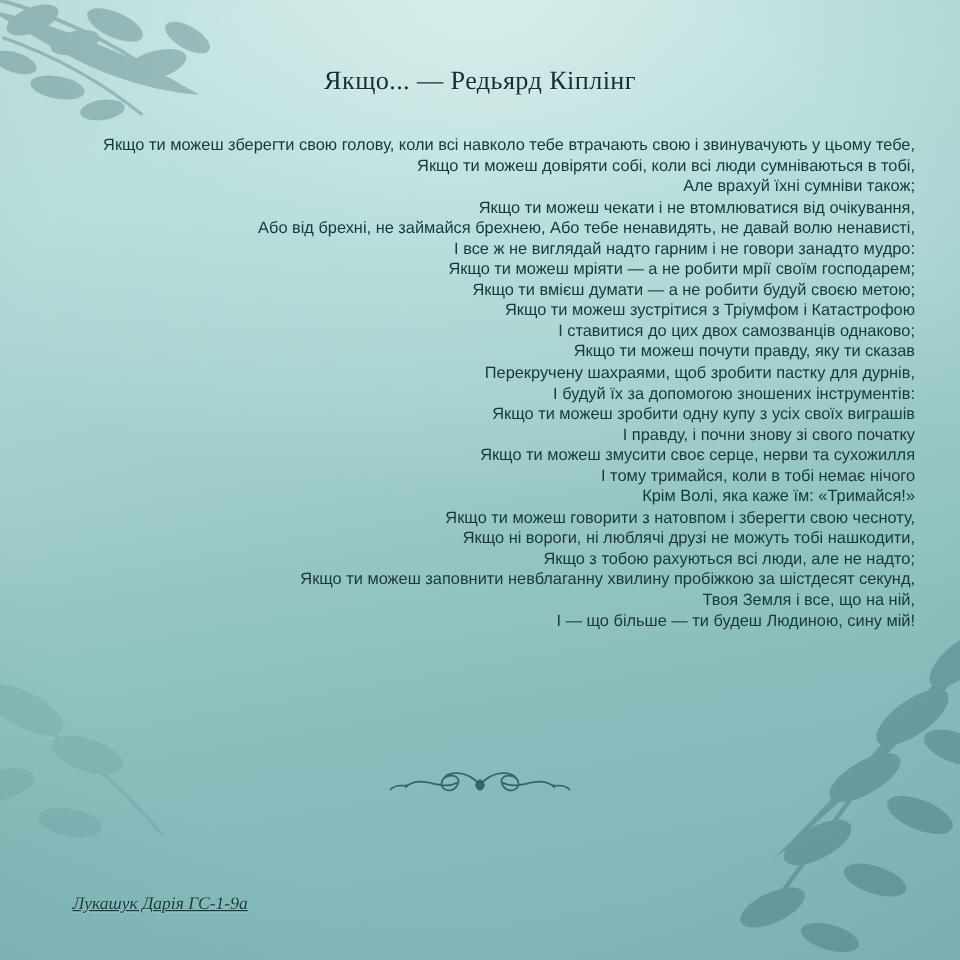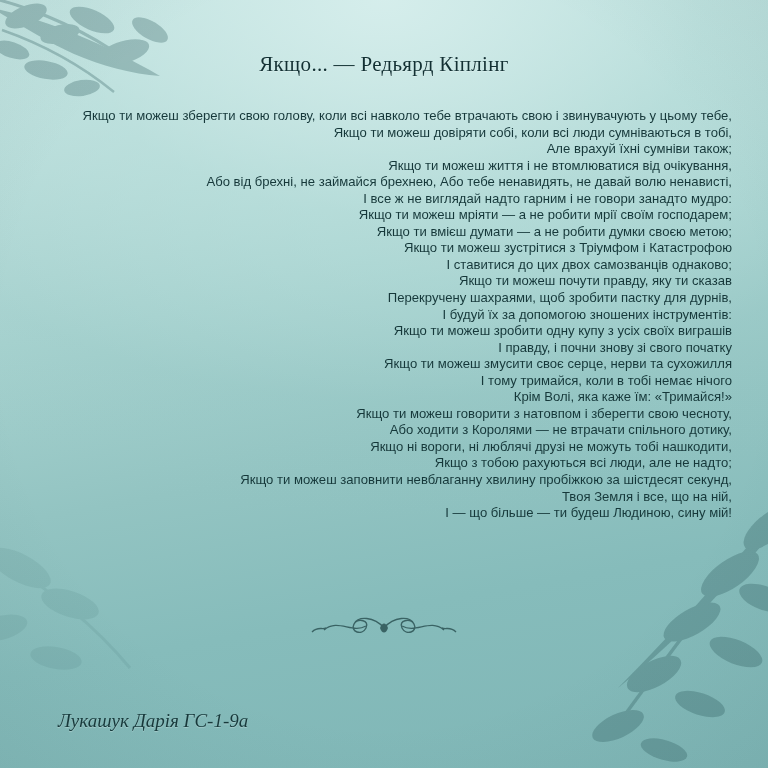--- a/index.html
+++ b/index.html
@@ -80,25 +80,26 @@
     text-align: center;
     color: #24494b;
     opacity: 0.85;
   }
   .ornament svg { display: inline-block; }
 
   .author {
     position: absolute;
     left: 58px;
     bottom: 36px;
-    font-size: 19px;
+    font-size: 14px;
     font-style: italic;
     color: #17393b;
     font-family: "Liberation Serif", serif;
     text-shadow: 0 1px 1px rgba(255,255,255,0.3);
+    text-decoration: underline;
   }
 </style>
 </head>
 <body>
 
 <div class="slide">
 
   <div class="branch branch-tl">
     <svg width="300" height="180" viewBox="0 0 300 180">
       <g fill="#2e5c5e" opacity="0.55">
@@ -148,37 +149,36 @@
   </div>
 
   <div class="vignette"></div>
 
   <div class="title">Якщо... — Редьярд Кіплінг</div>
 
   <div class="poem">
       <span class="line">Якщо ти можеш зберегти свою голову, коли всі навколо тебе втрачають свою і звинувачують у цьому тебе,</span>
       <span class="line">Якщо ти можеш довіряти собі, коли всі люди сумніваються в тобі,</span>
       <span class="line">Але врахуй їхні сумніви також;</span>
-      <span class="line">Якщо ти можеш життя і не втомлюватися від очікування,</span>
+      <span class="line">Якщо ти можеш чекати і не втомлюватися від очікування,</span>
       <span class="line">Або від брехні, не займайся брехнею, Або тебе ненавидять, не давай волю ненависті,</span>
       <span class="line">І все ж не виглядай надто гарним і не говори занадто мудро:</span>
       <span class="line">Якщо ти можеш мріяти — а не робити мрії своїм господарем;</span>
-      <span class="line">Якщо ти вмієш думати — а не робити думки своєю метою;</span>
+      <span class="line">Якщо ти вмієш думати — а не робити будуй своєю метою;</span>
       <span class="line">Якщо ти можеш зустрітися з Тріумфом і Катастрофою</span>
       <span class="line">І ставитися до цих двох самозванців однаково;</span>
       <span class="line">Якщо ти можеш почути правду, яку ти сказав</span>
       <span class="line">Перекручену шахраями, щоб зробити пастку для дурнів,</span>
       <span class="line">І будуй їх за допомогою зношених інструментів:</span>
       <span class="line">Якщо ти можеш зробити одну купу з усіх своїх виграшів</span>
       <span class="line">І правду, і почни знову зі свого початку</span>
       <span class="line">Якщо ти можеш змусити своє серце, нерви та сухожилля</span>
       <span class="line">І тому тримайся, коли в тобі немає нічого</span>
       <span class="line">Крім Волі, яка каже їм: «Тримайся!»</span>
       <span class="line">Якщо ти можеш говорити з натовпом і зберегти свою чесноту,</span>
-      <span class="line">Або ходити з Королями — не втрачати спільного дотику,</span>
       <span class="line">Якщо ні вороги, ні люблячі друзі не можуть тобі нашкодити,</span>
       <span class="line">Якщо з тобою рахуються всі люди, але не надто;</span>
       <span class="line">Якщо ти можеш заповнити невблаганну хвилину пробіжкою за шістдесят секунд,</span>
       <span class="line">Твоя Земля і все, що на ній,</span>
       <span class="line">І — що більше — ти будеш Людиною, сину мій!</span>
     </div>
 
   <div class="ornament">
     <svg width="160" height="30" viewBox="0 0 160 30">
       <g stroke="#24494b" fill="none" stroke-width="1.4" opacity="0.9">

